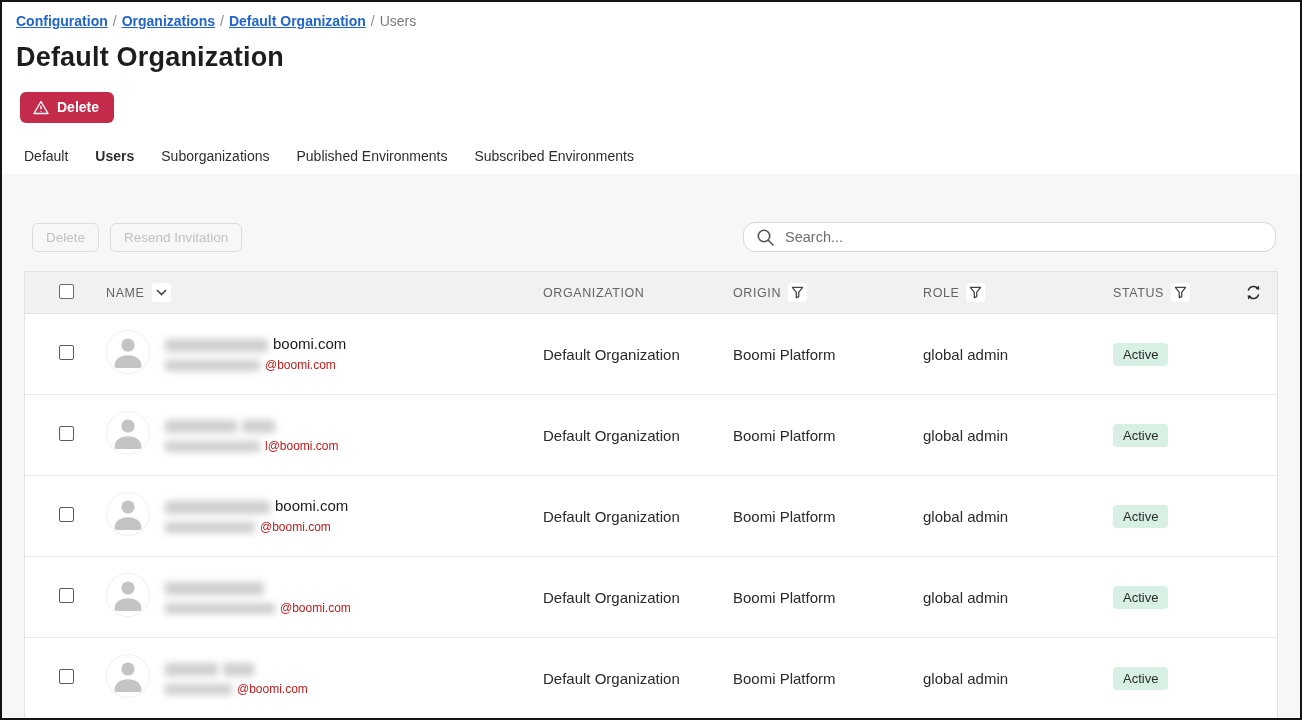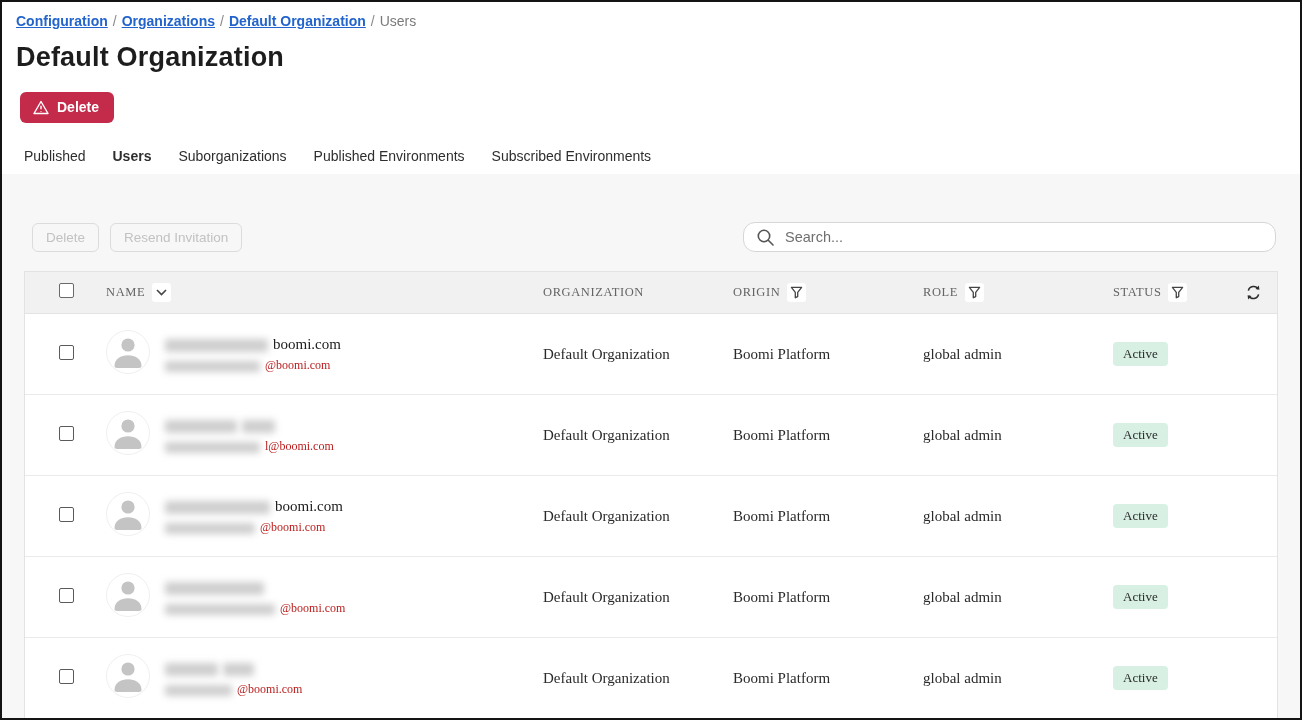--- a/index.html
+++ b/index.html
@@ -32,21 +32,21 @@
   .toolbar { margin:48px 24px 0 30px; display:flex; align-items:center; }
   .ghost-btn { background:transparent; border:1px solid #dcdcdc; color:#c2c2c2; font-size:13.5px;
     border-radius:6px; padding:6px 13px; margin-right:11px; font-family:inherit; }
   .search-wrap { margin-left:auto; position:relative; width:533px; }
   .search-wrap .mag { position:absolute; left:13px; top:6px; }
   .search-input { width:100%; height:30px; border:1px solid #d6d6d6; border-radius:12px;
     padding:0 12px 0 41px; font-size:14.5px; color:#333; background:#fff; font-family:inherit; outline:none; }
   .search-input::placeholder { color:#6f6f6f; }
 
   
-  .table { margin:19px 22px 16px 22px; background:#fff; border:1px solid #e3e3e3; border-bottom:none;font-family:Liberation Serif, serif; }
+  .table { margin:19px 22px 16px 22px; background:#fff; border:1px solid #e3e3e3; border-bottom:none; }
   .trow { display:grid; grid-template-columns:81px 437px 190px 190px 190px 122px 1fr; align-items:center; }
   .thead { height:42px; background:#f1f1f1; border-bottom:1px solid #e3e3e3;
     font-size:12.5px; color:#646464; letter-spacing:.6px; }
   .th { display:flex; align-items:center; gap:7px; }
   .chip { display:inline-flex; align-items:center; justify-content:center; width:19px; height:19px;
     background:#fff; border-radius:3px; cursor:pointer; }
   .refresh-cell { justify-self:end; padding-right:15px; display:flex; align-items:center; cursor:pointer; }
 
   .row { height:81px; border-bottom:1px solid #eaeaea; background:#fff; }
   .checkbox { width:15px; height:15px; border:1.5px solid #5a5a5a; border-radius:2px; background:#fff;
@@ -92,21 +92,21 @@
         <path d="M8 1.5 L15 13.5 H1 Z" stroke-linejoin="round"></path>
         <line x1="8" y1="5.8" x2="8" y2="9.3"></line>
         <circle cx="8" cy="11.5" r="0.6" fill="#fff" stroke="none"></circle>
       </svg>
     </span>
     <span>Delete</span>
   </button>
 
   
   <div class="tabs">
-    <div class="tab">Published</div>
+    <div class="tab">Default</div>
     <div class="tab active">Users</div>
     <div class="tab">Suborganizations</div>
     <div class="tab">Published Environments</div>
     <div class="tab">Subscribed Environments</div>
   </div>
 
   
   <div class="content">
 
     <div class="toolbar">

